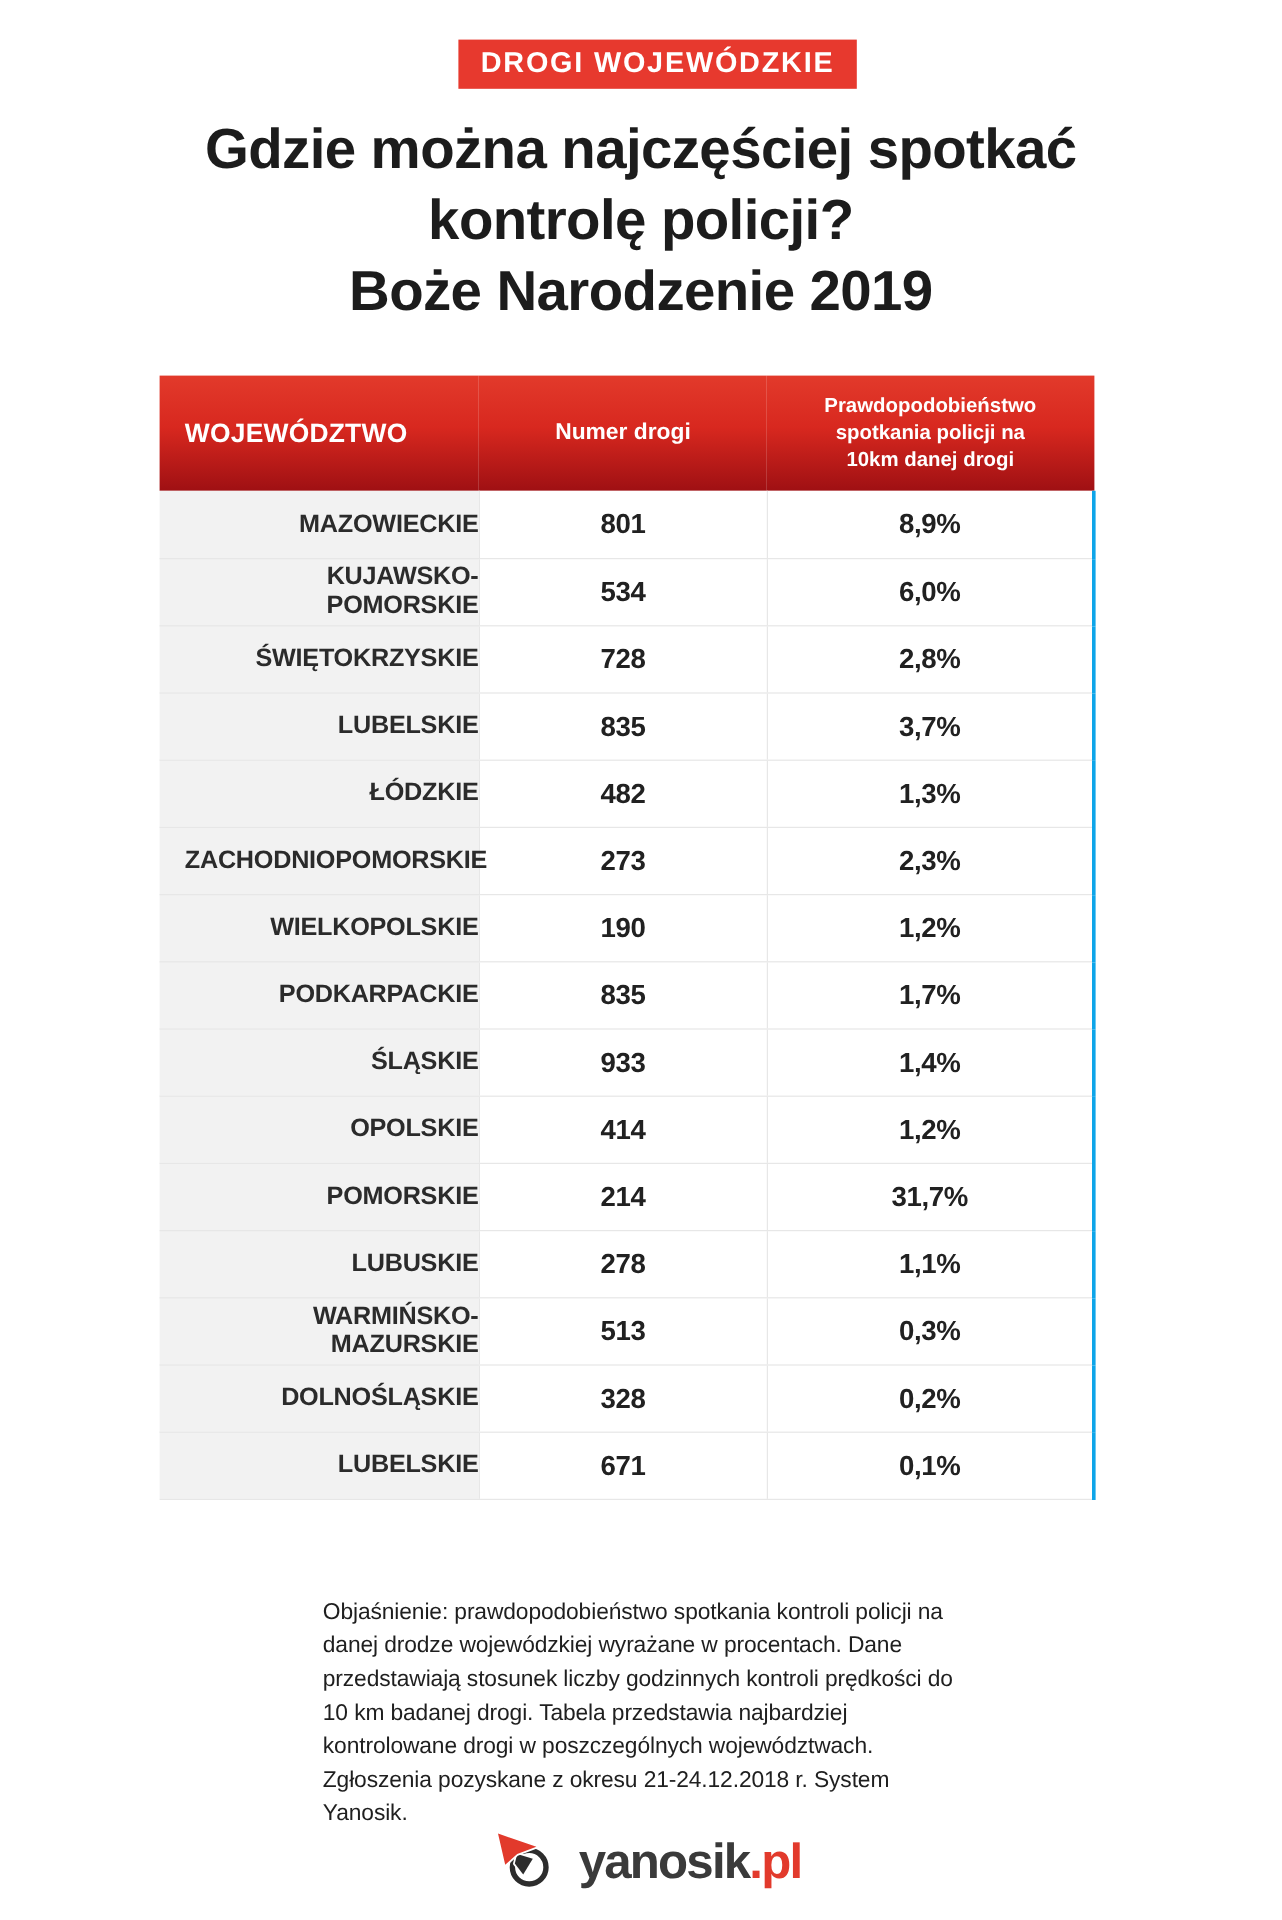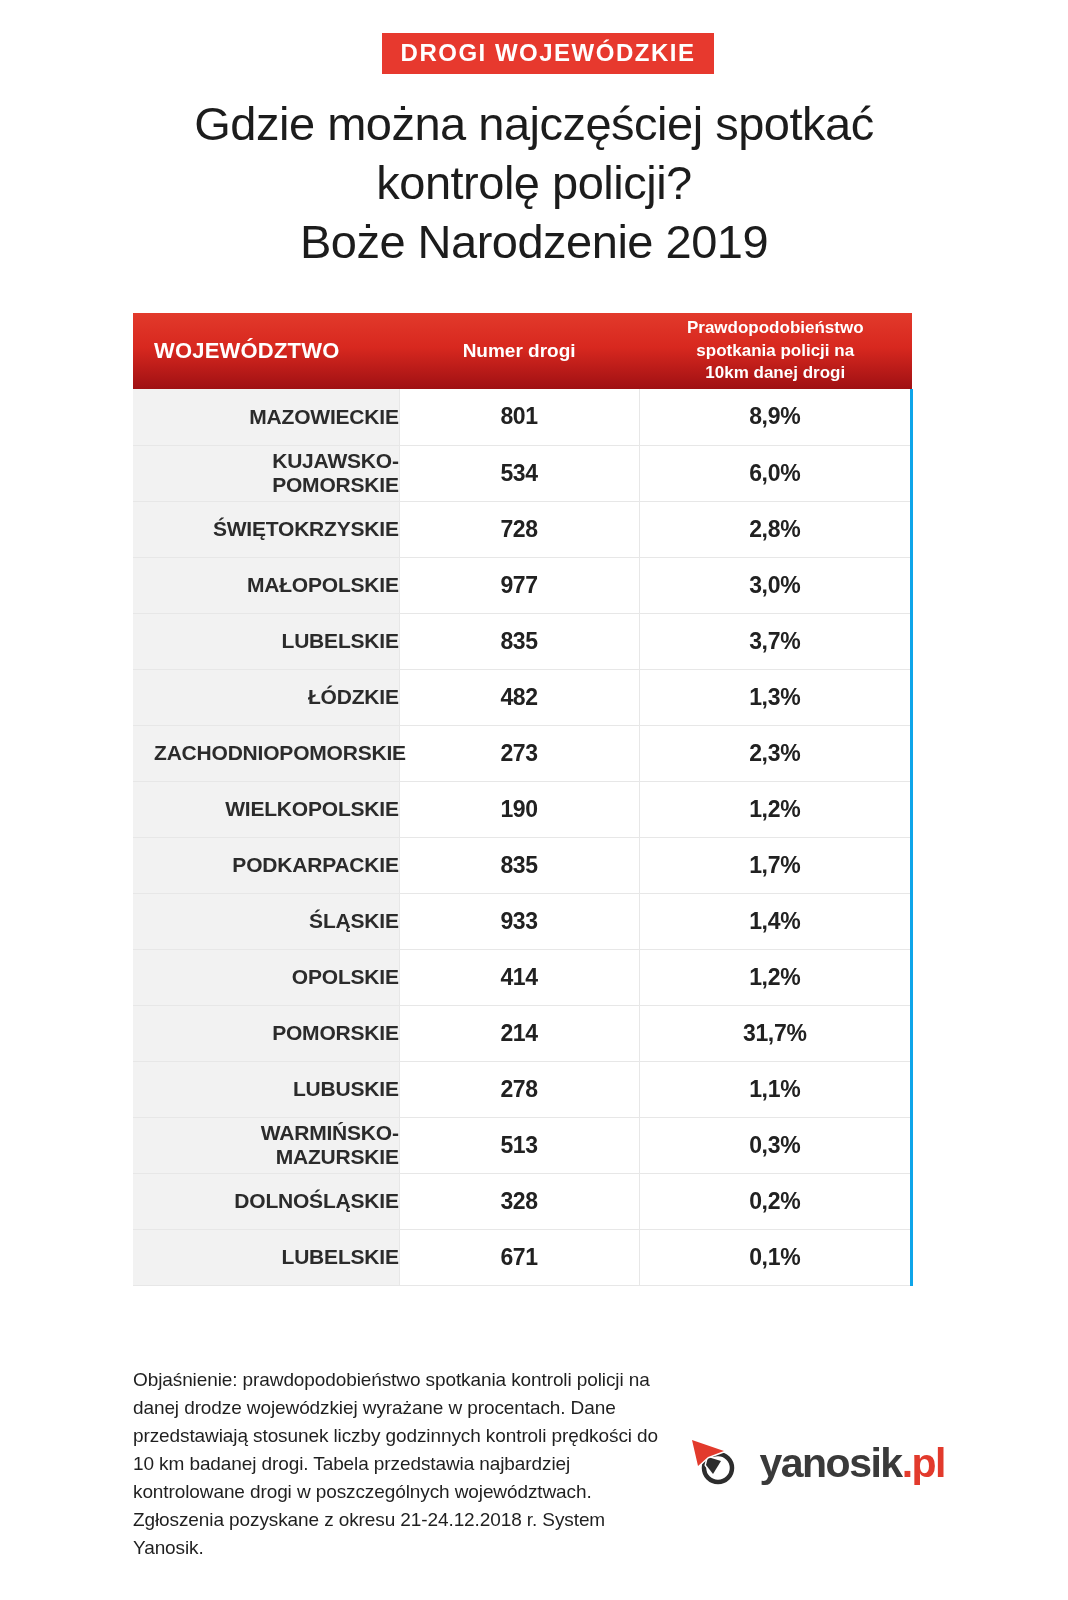--- a/index.html
+++ b/index.html
@@ -18,49 +18,49 @@
   body{
     width:1068px;height:1600px;position:relative;overflow:hidden;
     font-family:"Liberation Sans", sans-serif;
   }
   .badge-wrap{text-align:center;padding-top:33px;padding-left:28px;}
   .badge{
     display:inline-block;background:var(--accent-red,#e7392e);color:#ffffff;
     font-weight:bold;font-size:24px;letter-spacing:1.5px;padding:6px 19px 7px;
   }
   .title{
-    margin-top:20px;text-align:center;font-weight:normal;font-size:47px;
+    margin-top:20px;text-align:center;font-weight:bold;font-size:47px;
     line-height:59px;color:#1c1c1c;letter-spacing:-0.5px;
   }
   .table-wrap{margin:42px 0 0 133px;width:780px;}
   table{border-collapse:collapse;width:100%;table-layout:fixed;}
   col.c1{width:34.2%;} col.c2{width:30.8%;} col.c3{width:35%;}
   thead th{
     background:linear-gradient(180deg,var(--header-grad-top,#e23a2b) 0%,var(--header-grad-mid,#d8281f) 45%,var(--header-grad-bottom,#9f1013) 100%);
-    color:#ffffff;height:76px;vertical-align:middle;font-weight:bold;
+    color:#ffffff;height:96px;vertical-align:middle;font-weight:bold;
   }
   th.col-voivodeship{text-align:left;padding-left:21px;font-size:22px;letter-spacing:0.2px;}
   th.col-road{font-size:19px;}
   th.col-prob{font-size:17px;line-height:1.32;padding:0 34px;}
   tbody td{
     height:56px;border-bottom:1px solid var(--border,#e7e7e7);
     font-weight:bold;color:var(--text-dark,#212121);vertical-align:middle;
   }
   td.cell-voivodeship{
     background:var(--row-alt-bg,#f2f2f2);text-align:right;padding-left:21px;
     font-size:21px;letter-spacing:-0.2px;color:#2b2b2b;
   }
   td.cell-road,td.cell-prob{
     text-align:center;background:#ffffff;border-left:1px solid var(--border,#e7e7e7);
     font-size:23px;letter-spacing:-0.3px;
   }
   td.cell-prob{border-right:3px solid #0ea5e9;}
   .footer{
     display:flex;margin:80px 0 0 133px;width:812px;
-    justify-content:space-between;align-items:center;
+    justify-content:space-between;align-items:center;flex-direction:column;
   }
   .footnote{
     width:540px;font-size:19px;line-height:28px;color:#1f1f1f;letter-spacing:-0.1px;
   }
   .logo{display:flex;align-items:center;gap:16px;}
   .logo svg{width:56px;height:52px;display:block;}
   .logo-text{font-size:41px;font-weight:bold;letter-spacing:-1.5px;color:var(--logo-text,#3a3a3a);}
   .logo-pl{color:var(--logo-red,#e23a2c);}
 </style>
 </head>
@@ -102,25 +102,20 @@
     <td class="cell-road">534</td>
     <td class="cell-prob">6,0%</td>
   </tr>
 
   <tr>
     <td class="cell-voivodeship">ŚWIĘTOKRZYSKIE</td>
     <td class="cell-road">728</td>
     <td class="cell-prob">2,8%</td>
   </tr>
 
-  <tr>
-    <td class="cell-voivodeship">MAŁOPOLSKIE</td>
-    <td class="cell-road">977</td>
-    <td class="cell-prob">3,0%</td>
-  </tr>
 
   <tr>
     <td class="cell-voivodeship">LUBELSKIE</td>
     <td class="cell-road">835</td>
     <td class="cell-prob">3,7%</td>
   </tr>
 
   <tr>
     <td class="cell-voivodeship">ŁÓDZKIE</td>
     <td class="cell-road">482</td>

